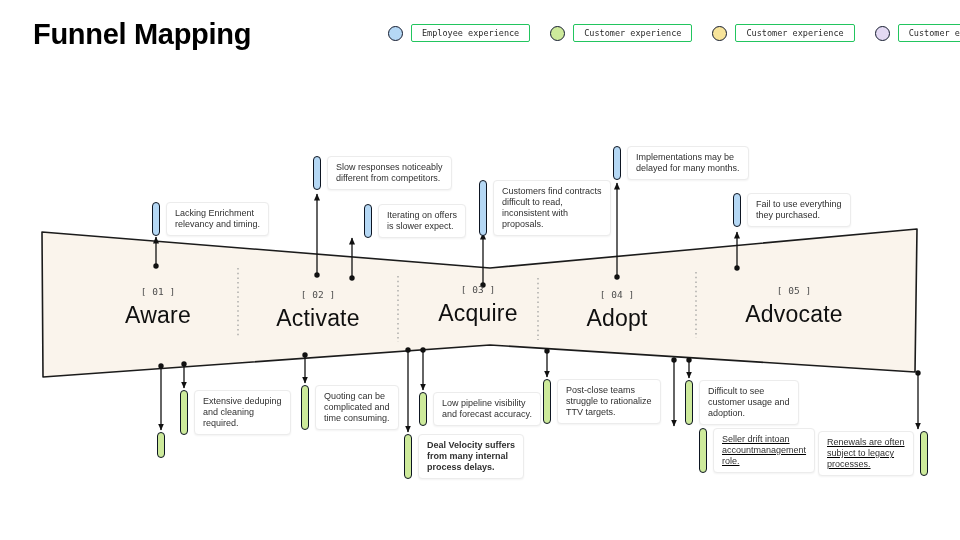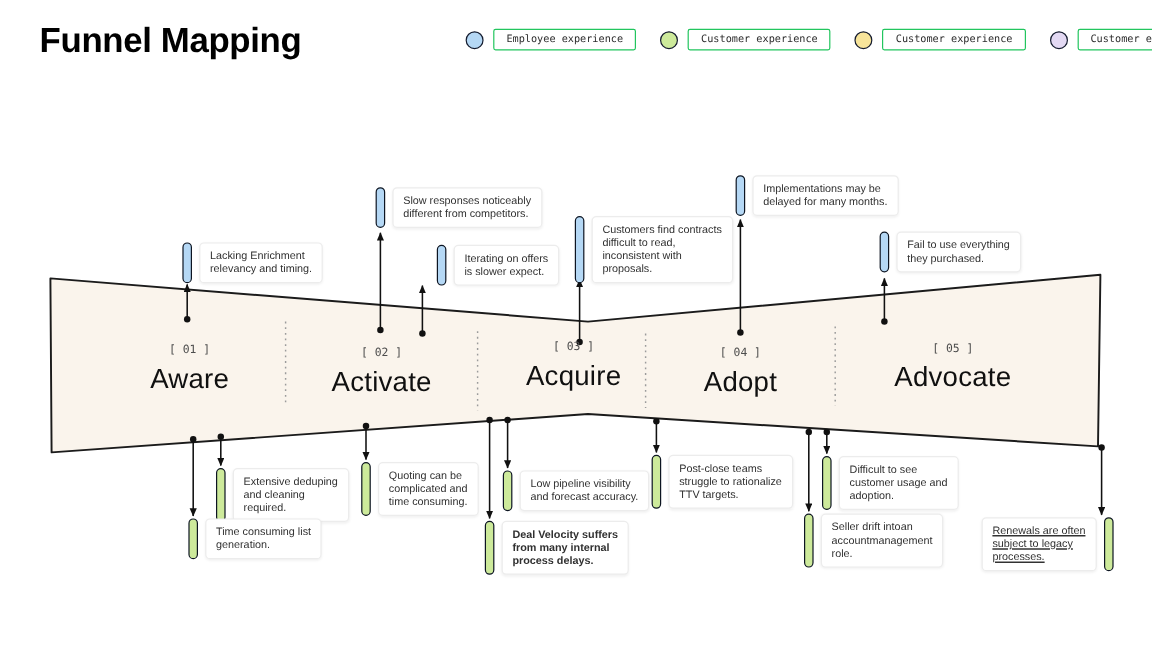--- a/index.html
+++ b/index.html
@@ -185,22 +185,20 @@
 </div>
 
 <div class="callout" style="left:180px;top:390px;">
   <span class="pill pill-green"></span>
   <div class="bubble">Extensive deduping
 and cleaning
 required.</div>
 </div>
 <div class="callout" style="left:157px;top:432px;">
   <span class="pill pill-green"></span>
-  <div class="bubble">Time consuming list
-generation.</div>
 </div>
 <div class="callout" style="left:301px;top:385px;">
   <span class="pill pill-green"></span>
   <div class="bubble">Quoting can be
 complicated and
 time consuming.</div>
 </div>
 <div class="callout" style="left:419px;top:392px;">
   <span class="pill pill-green"></span>
   <div class="bubble">Low pipeline visibility
@@ -217,21 +215,21 @@
   <div class="bubble">Post-close teams
 struggle to rationalize
 TTV targets.</div>
 </div>
 <div class="callout" style="left:685px;top:380px;">
   <span class="pill pill-green"></span>
   <div class="bubble">Difficult to see
 customer usage and
 adoption.</div>
 </div>
-<div class="callout" style="left:670px;top:428px;">
+<div class="callout" style="left:699px;top:428px;text-decoration:underline;">
   <span class="pill pill-green"></span>
   <div class="bubble">Seller drift intoan
 accountmanagement
 role.</div>
 </div>
 <div class="callout" style="left:818px;top:431px;text-decoration:underline;">
   <div class="bubble">Renewals are often
 subject to legacy
 processes.</div>
   <span class="pill pill-green"></span>

